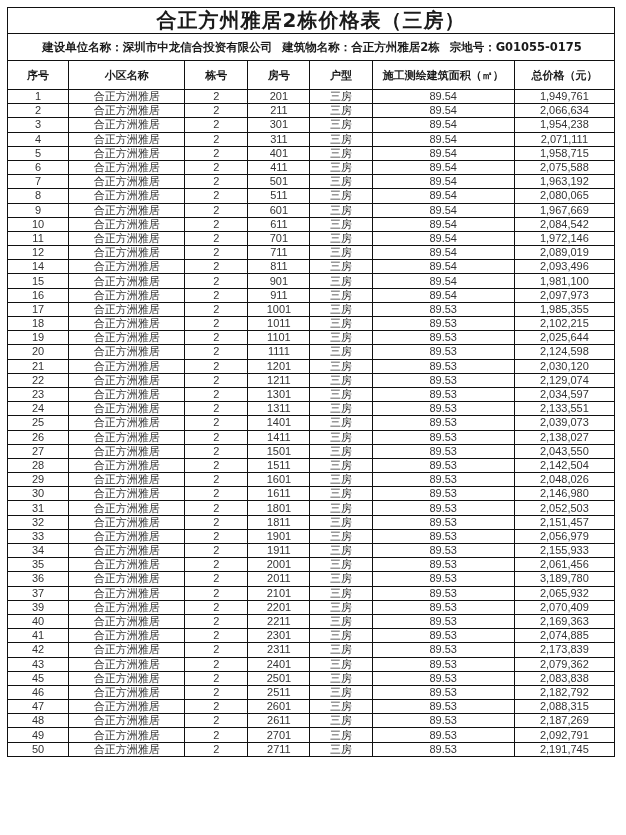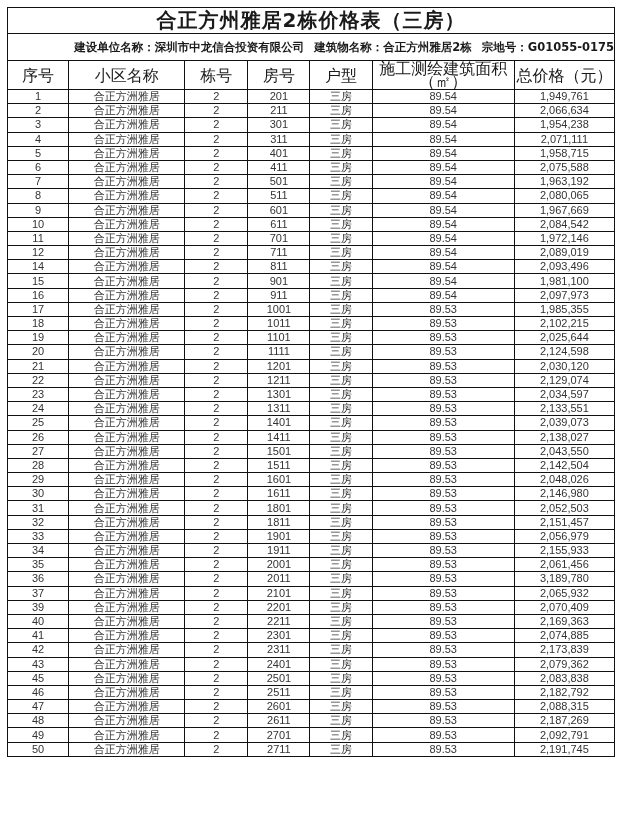--- a/index.html
+++ b/index.html
@@ -2,23 +2,23 @@
 <html><head>
 <meta charset="utf-8">
 <style>
   html, body { margin:0; padding:0; background:#ffffff; }
   body { width:626px; height:835px; position:relative; overflow:hidden;
          font-family:"DejaVu Sans", "Liberation Sans", sans-serif; color:#1a1a1a; }
   .sheet { position:absolute; left:7px; top:7px; width:608px; }
   table { border-collapse:collapse; width:608px; table-layout:fixed; }
   td, th { border:1.5px solid #111; padding:0; text-align:center; white-space:nowrap; overflow:hidden; }
   .title-cell { height:25px; font-size:20px; font-weight:bold; letter-spacing:1px; line-height:25px; }
-  .info-cell { height:26px; font-size:11.5px; font-weight:bold; text-align:right; padding-left:2px; line-height:26px;margin-left:22px; }
+  .info-cell { height:26px; font-size:11.5px; font-weight:bold; text-align:center; padding-left:2px; line-height:26px;margin-left:22px; }
   .info-cell span.gap { display:inline-block; width:10px; }
-  th { height:28px; font-size:16px; font-weight:normal; line-height:13px; }
+  th { height:28px; font-size:11px; font-weight:bold; line-height:13px; }
   td.d { height:13.2px; font-size:11px; line-height:13px; color:#333; font-family:"Liberation Sans", "DejaVu Sans", sans-serif; }
   .c1 { width:61px; } .c2 { width:116px; } .c3 { width:63px; } .c4 { width:62px; }
   .c5 { width:62px; } .c6 { width:142px; } .c7 { width:100px; }
 </style>
 </head>
 <body>
 
 <div class="sheet">
   <table>
     <colgroup>

